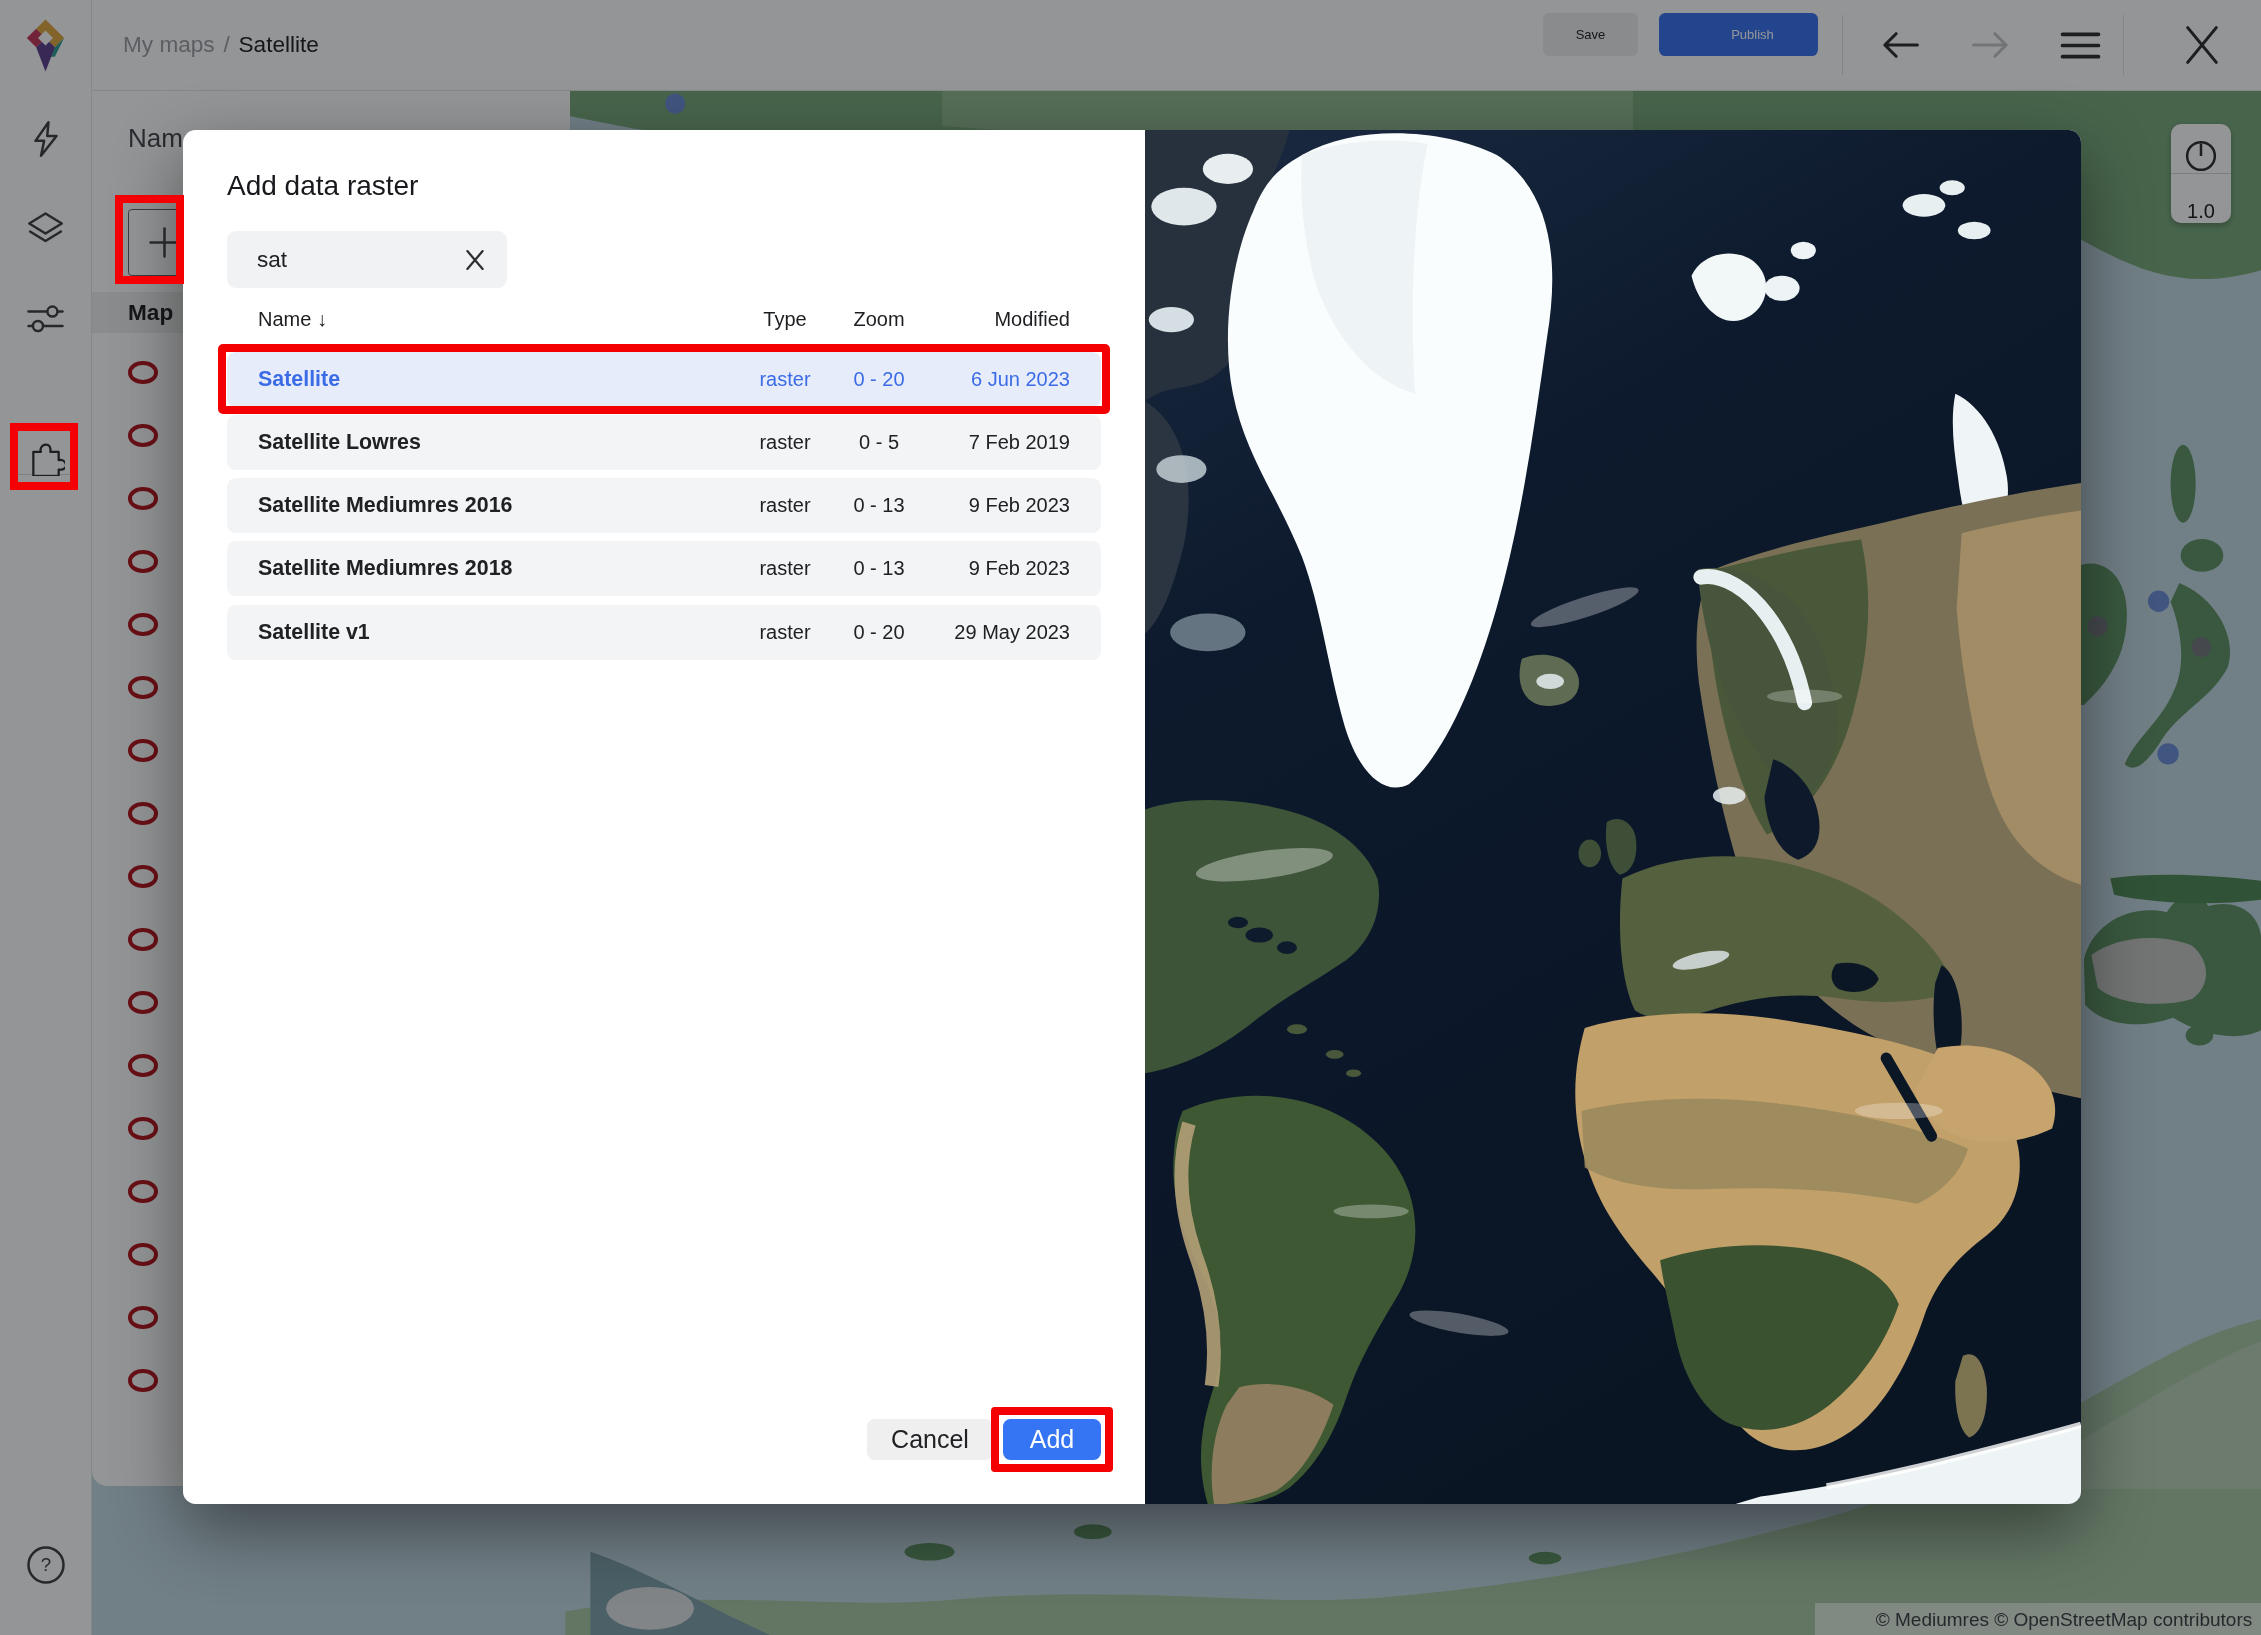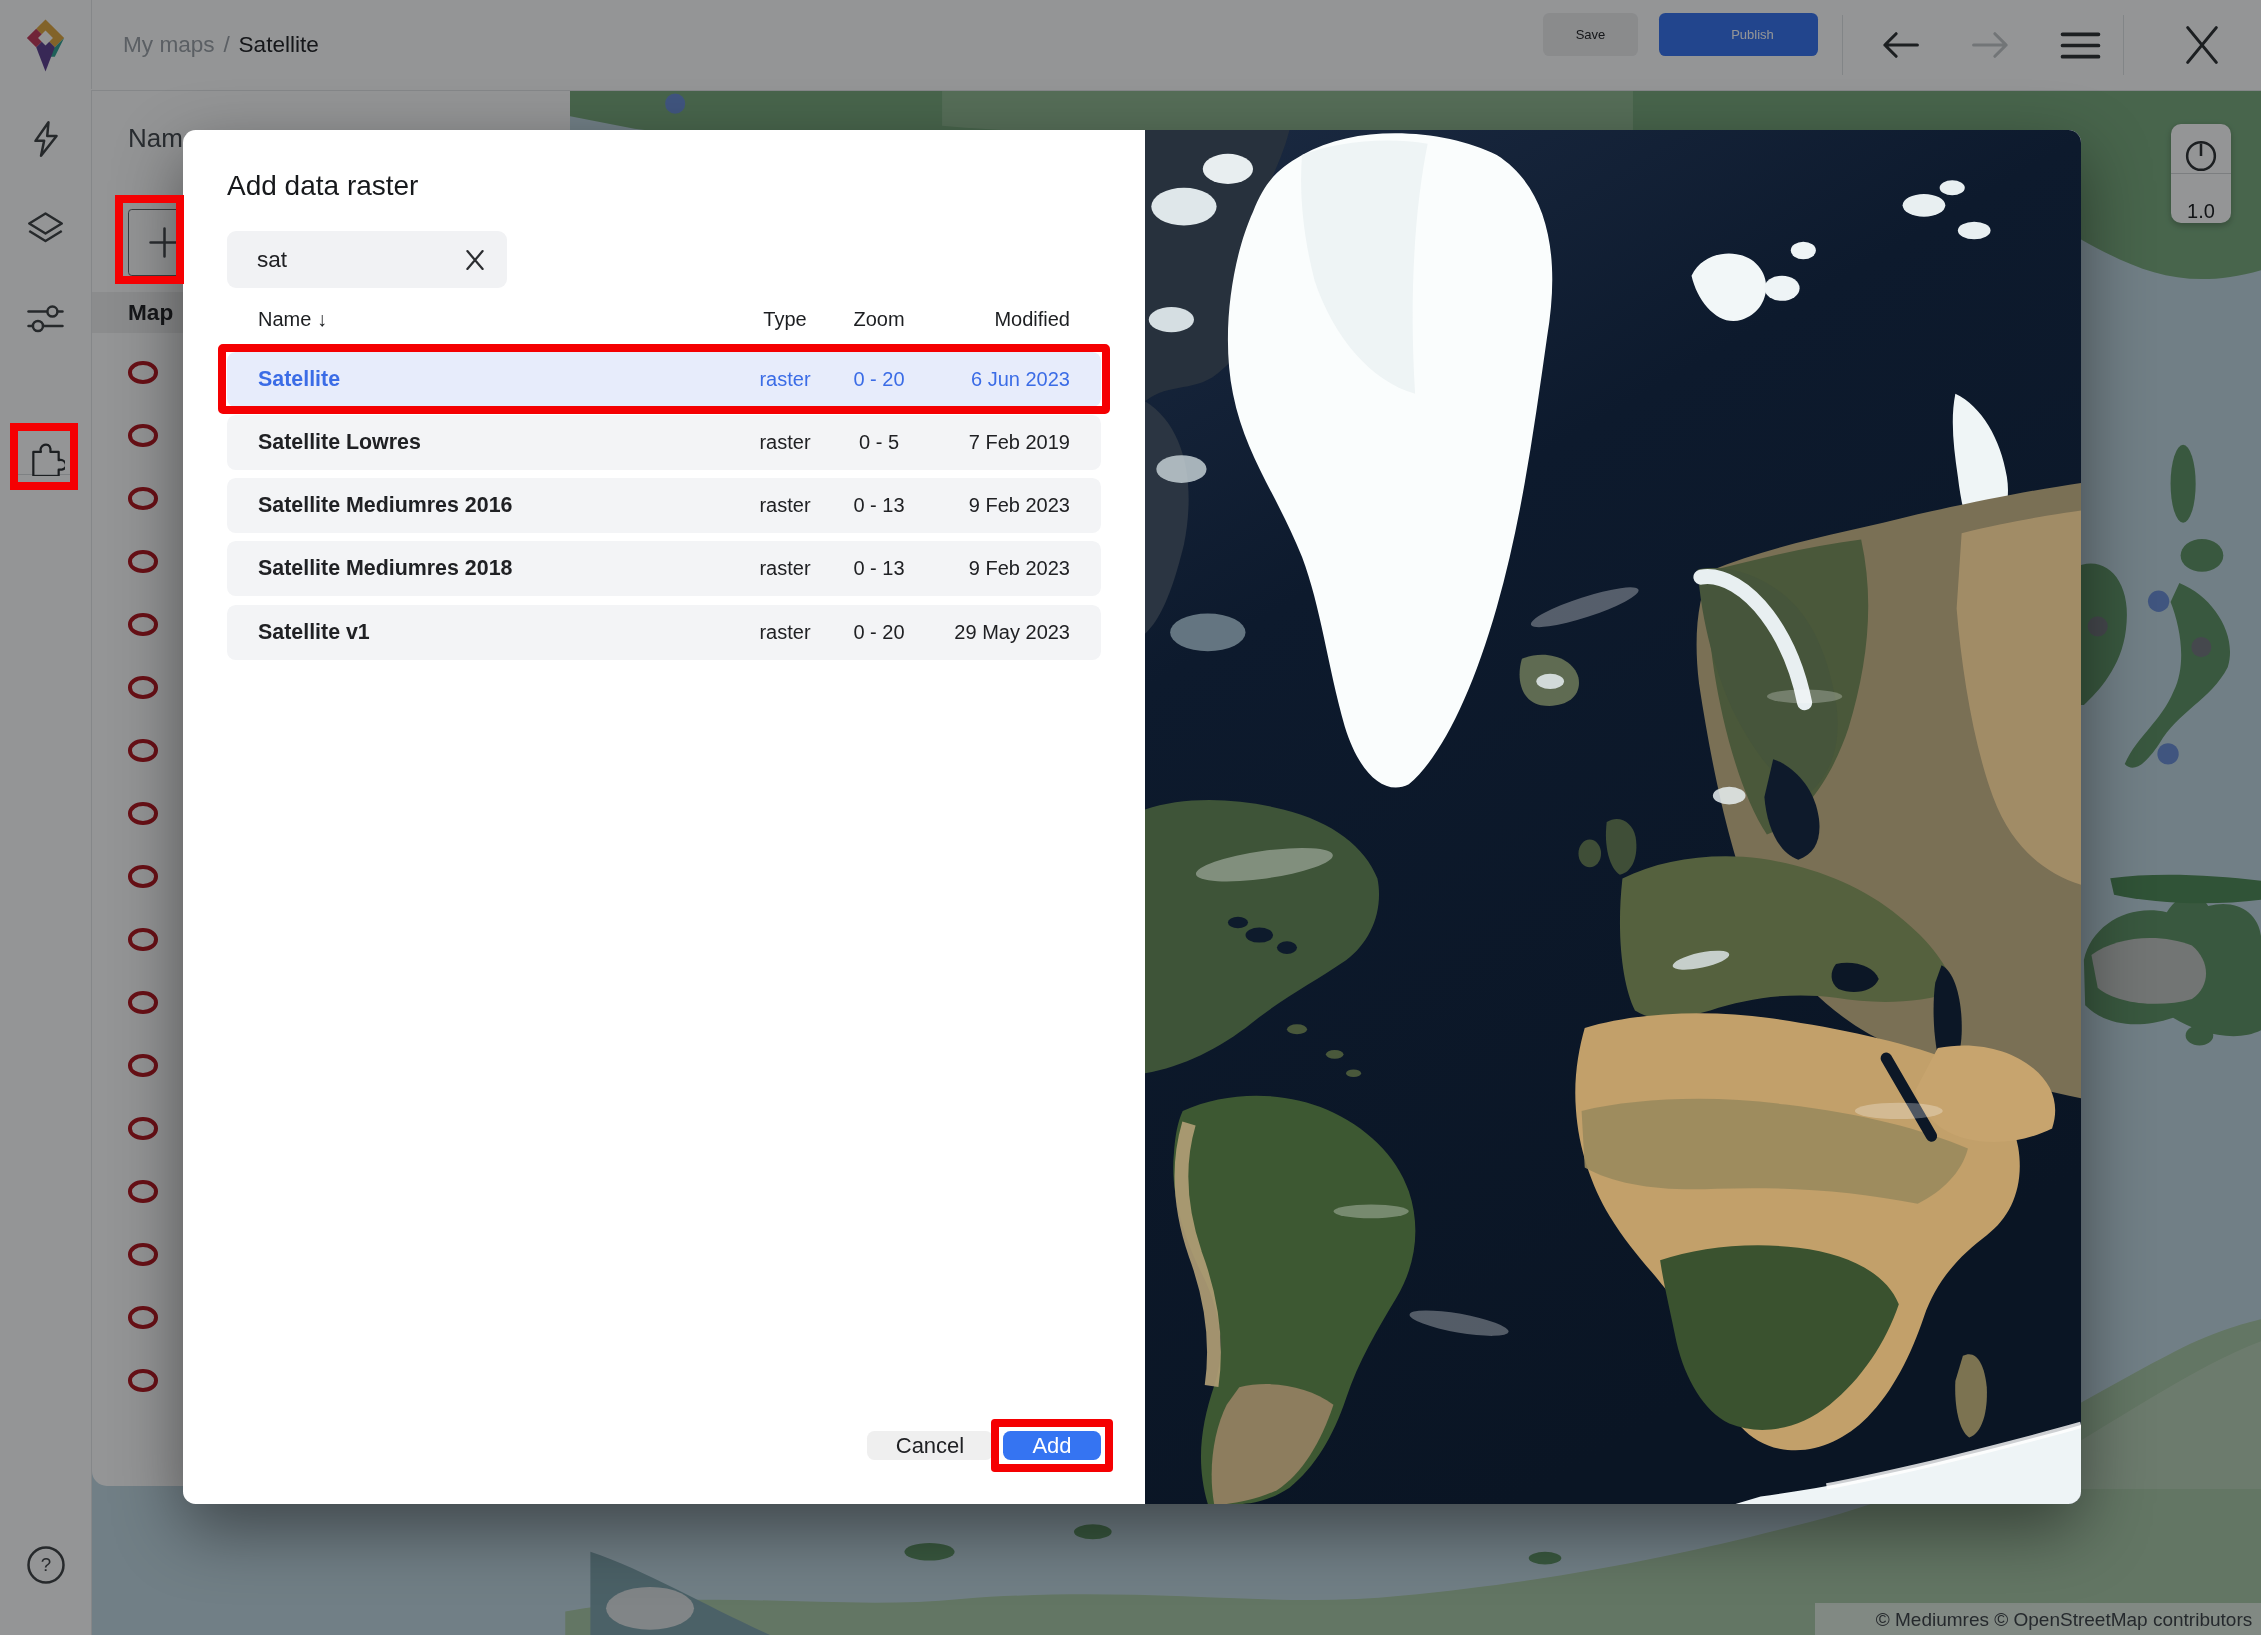--- a/index.html
+++ b/index.html
@@ -82,22 +82,22 @@
   .c-mod{width:144px;text-align:right;flex:none;}
   .ds-row{position:relative;display:flex;align-items:center;height:55px;margin-bottom:8.2px;
           padding:0 31px;border-radius:8.8px;background:#f3f4f6;font-size:20px;color:#202124;
           cursor:pointer;}
   .ds-row .c-name{font-weight:700;font-size:21.4px;}
   .ds-row.selected{background:#e7ecfb;color:#3b6ce6;}
   .ds-row.selected .c-name{color:#3b6ce6;}
   .row-ring{position:absolute;left:-8.8px;right:-8.8px;top:-7.5px;bottom:-7.5px;
             border:8.2px solid #f50002;border-radius:5px;pointer-events:none;z-index:5;}
   #modal-footer{position:absolute;right:44px;bottom:44px;display:flex;align-items:center;gap:10px;}
-  .m-btn{height:29px;border-radius:7.5px;display:flex;align-items:center;justify-content:center;
-         font-size:22px;cursor:pointer;}
+  .m-btn{height:41px;border-radius:7.5px;display:flex;align-items:center;justify-content:center;
+         font-size:25px;cursor:pointer;}
   #cancel-btn{width:126px;background:#efefef;color:#202124;}
   #add-btn{width:98px;background:#3574f2;color:#ffffff;position:relative;z-index:2;}
   #add-ring{position:absolute;left:-12px;top:-12px;right:-12px;bottom:-12px;
             border:8.2px solid #f50002;box-shadow:inset 0 0 0 3.8px #ffffff;border-radius:3.8px;
             pointer-events:none;z-index:3;}
   #add-wrap{position:relative;}
   #map-preview{width:936px;height:1374px;border-radius:0 12.6px 12.6px 0;overflow:hidden;flex:none;}
 
   
   .anno{border:8.2px solid #f50002;box-sizing:border-box;z-index:40;pointer-events:none;}

